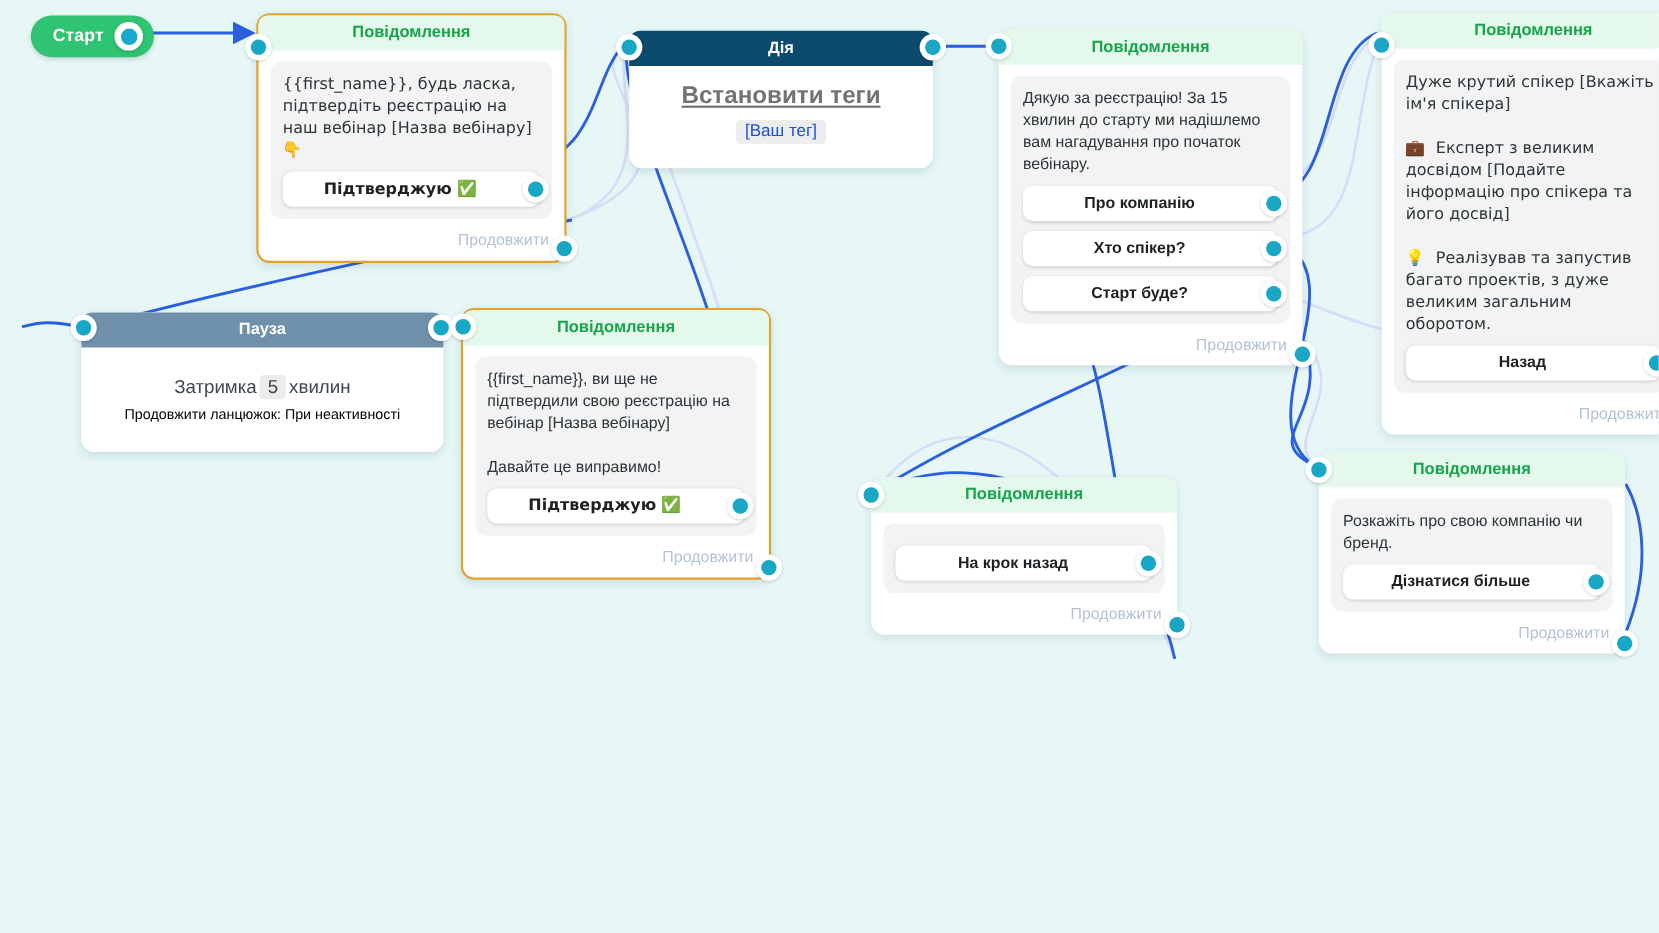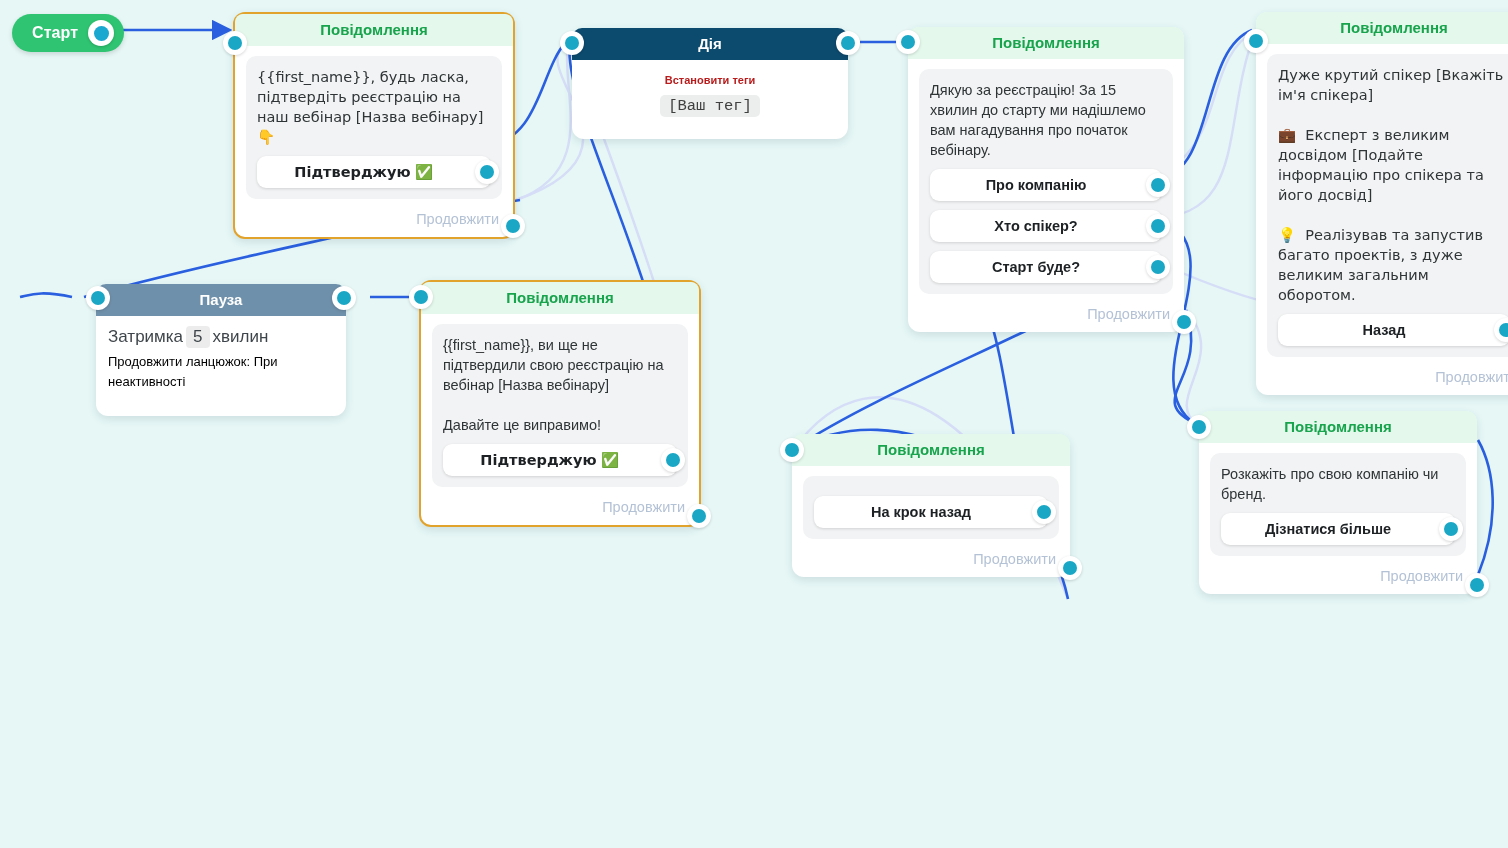--- a/index.html
+++ b/index.html
@@ -135,38 +135,39 @@
     font-size: 14.5px;
     color: #b4c2d6;
   }
 
   
   .action-body {
     padding: 14px 12px 22px 12px;
     text-align: center;
   }
   .action-title {
-    font-size: 11px;
+    font-size: 22px;
     font-weight: 700;
-    color: #b91c1c;
+    color: #737373;
+    text-decoration: underline;
   }
   .action-tag {
     display: inline-block;
     margin-top: 9px;
     background: #eceded;
     border-radius: 5px;
     padding: 2px 8px;
     font-size: 15.5px;
-    color: #404040;
-    font-family: Liberation Mono, monospace;
+    color: #1d4ed8;
   }
 
   
   .pause-body {
-    padding: 10px 12px 24px 12px;
+    padding: 25px 12px 24px 12px;
+    text-align: center;
   }
   .pause-delay {
     font-size: 17px;
     color: #3f464b;
   }
   .pause-delay .num {
     display: inline-block;
     background: #ececec;
     border-radius: 4px;
     padding: 1px 7px;
@@ -247,21 +248,21 @@
       <path d="M1032,545 C1010,420 1000,330 982,300"></path>
 
       <path d="M1068,599 C1040,470 900,390 793,450"></path>
 
       <path d="M1478,575 C1500,520 1495,470 1478,440"></path>
 
       <path d="M72,297 C40,290 30,295 20,297"></path>
     </g>
   </svg>
 
-  <div class="start-pill" style="left:12px; top:14px;">
+  <div class="start-pill" style="left:28px; top:14px;">
     <span class="label">Старт</span>
     <span class="start-port">
         <i></i>
       </span>
   </div>
 
   <div class="node selected" style="left:233px; top:12px; width:278px;">
     <div class="node-header hdr-message">Повідомлення</div>
     <div class="node-body">
       <div class="bubble">
@@ -347,21 +348,21 @@
             </span>
         </div>
       </div>
     </div>
     <div class="node-footer">Продовжити</div>
     <span class="port" style="left:-12px; top:17px;">
         <i></i>
       </span>
   </div>
 
-  <div class="node" style="left:96px; top:284px; width:250px;">
+  <div class="node" style="left:74px; top:284px; width:329px;">
     <div class="node-header hdr-pause">Пауза</div>
     <div class="pause-body">
       <div class="pause-delay">
         <span>Затримка</span><span class="num">5</span><span>хвилин</span>
       </div>
       <div class="pause-sub">Продовжити ланцюжок: При неактивності</div>
     </div>
     <span class="port" style="left:-10px; top:2px;">
         <i></i>
       </span>

